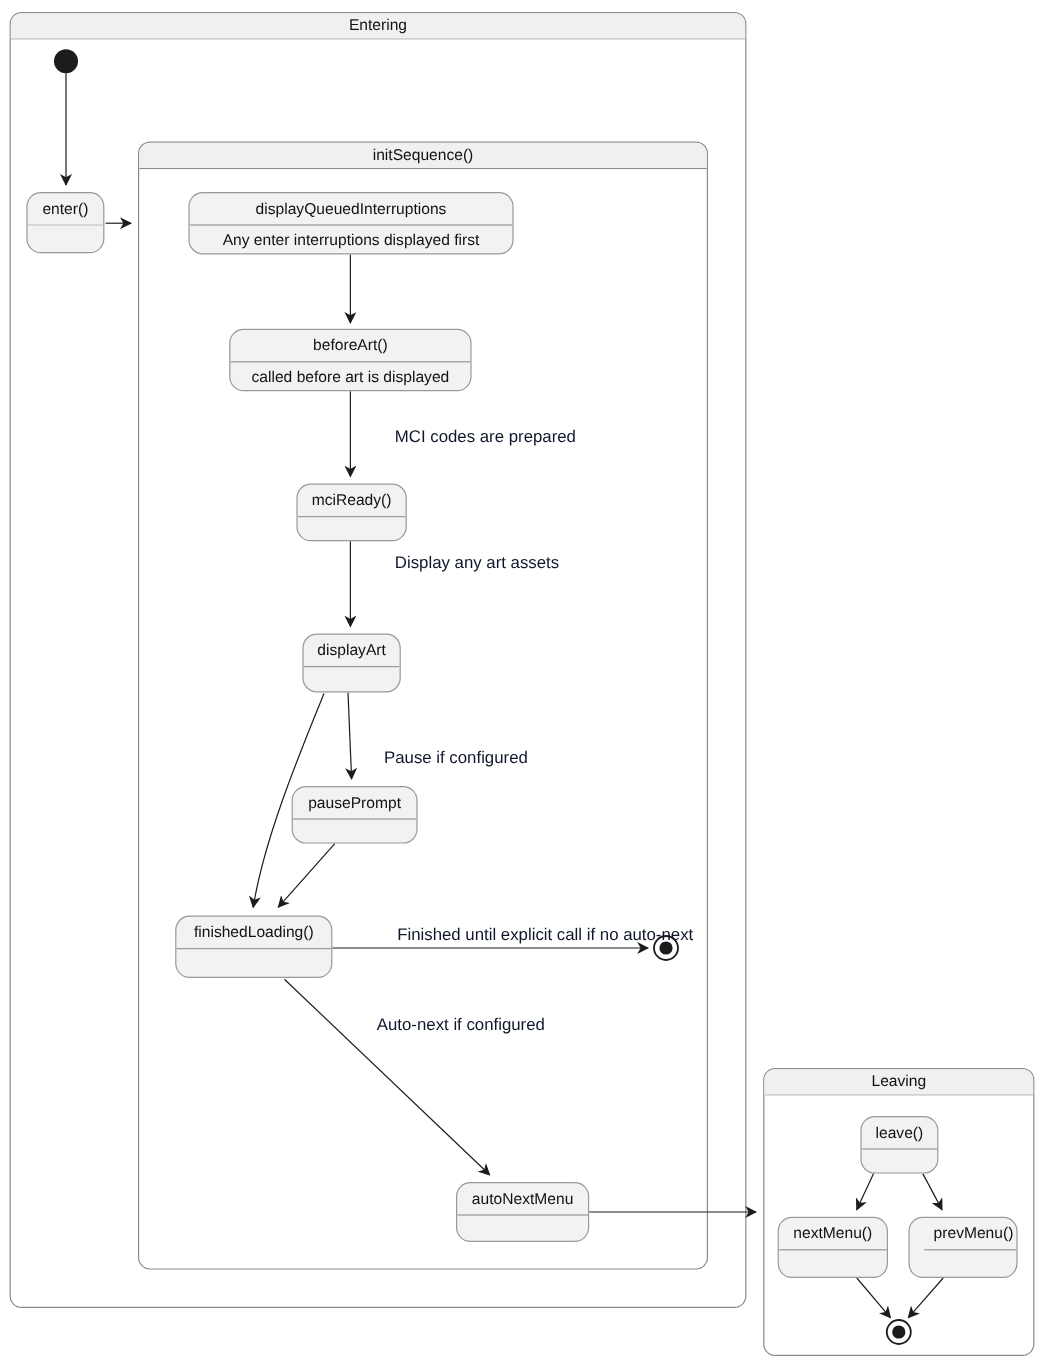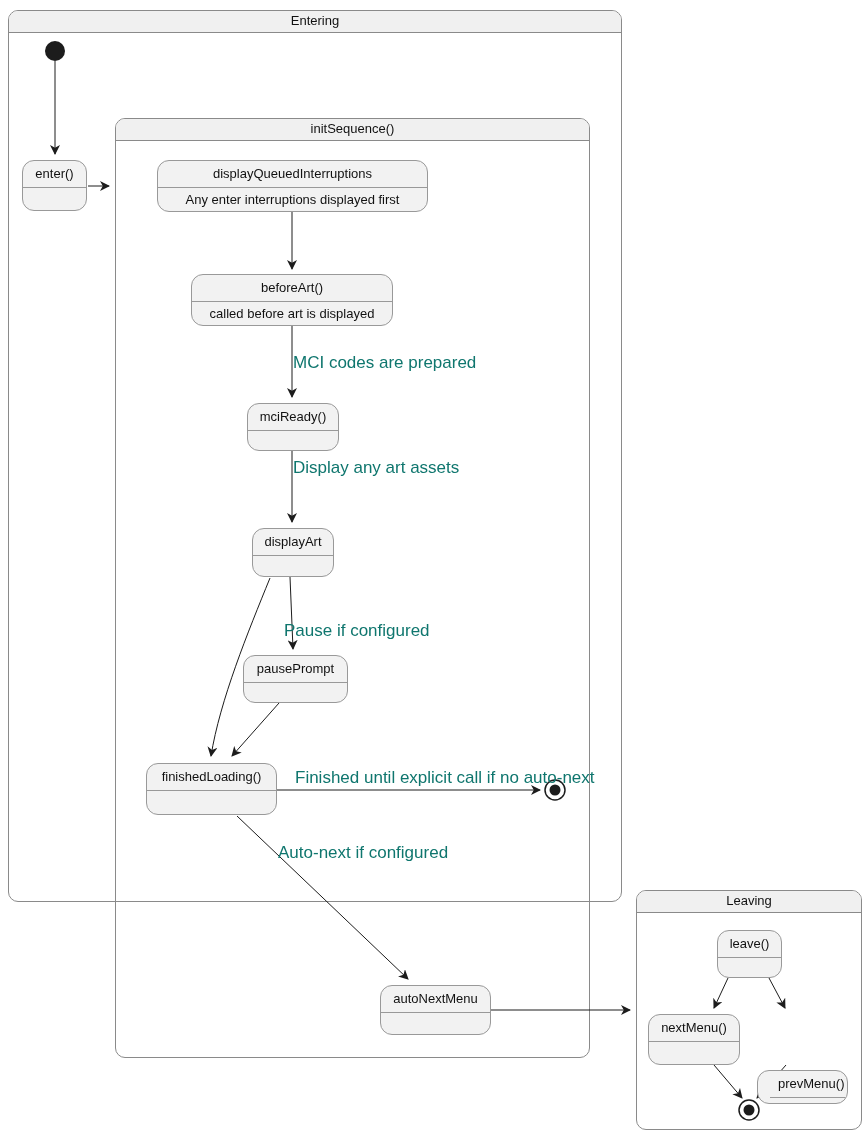--- a/index.html
+++ b/index.html
@@ -56,43 +56,44 @@
   .state-body {
     flex: 1;
     text-align: center;
     padding: 3px 6px;
     line-height: 17px;
     white-space: nowrap;
   }
   
   .edge-label {
     position: absolute;
-    font-size: 17px;
+    font-size: 14px;
     line-height: 14px;
-    color: #0f766e;
+    color: #0f172a;
     white-space: nowrap;
+    padding-left: 36px;
   }
   svg.edges {
     position: absolute;
     left: 0;
     top: 0;
     pointer-events: none;
   }
   svg.edges line, svg.edges path.edge {
     stroke: #1c1c1c;
     stroke-width: 1;
     fill: none;
   }
 </style>
 </head>
 <body>
 
 <div id="diagram">
 
-  <div class="container" style="left:8px; top:10px; width:614px; height:892px;">
+  <div class="container" style="left:8px; top:10px; width:614px; height:1080px;">
     <div class="container-header">Entering</div>
   </div>
 
   <div class="container" style="left:115px; top:118px; width:475px; height:940px;">
     <div class="container-header">initSequence()</div>
   </div>
 
   <div class="container" style="left:636px; top:890px; width:226px; height:240px;">
     <div class="container-header">Leaving</div>
   </div>
@@ -174,21 +175,21 @@
   <div class="state" style="left:717px; top:930px; width:65px; height:48px;">
     <div class="state-title">leave()</div>
     <div class="state-body"></div>
   </div>
 
   <div class="state" style="left:648px; top:1014px; width:92px; height:51px;">
     <div class="state-title">nextMenu()</div>
     <div class="state-body"></div>
   </div>
 
-  <div class="state" style="left:757px; top:1070px; width:91px; height:34px;padding-left:12px;">
+  <div class="state" style="left:757px; top:1014px; width:91px; height:51px;padding-left:12px;">
     <div class="state-title">prevMenu()</div>
     <div class="state-body"></div>
   </div>
 
   <div class="edge-label" style="left:293px; top:356px;">MCI codes are prepared</div>
   <div class="edge-label" style="left:293px; top:461px;">Display any art assets</div>
   <div class="edge-label" style="left:284px; top:609px;margin-top:15px;">Pause if configured</div>
   <div class="edge-label" style="left:295px; top:771px;">Finished until explicit call if no auto-next</div>
   <div class="edge-label" style="left:278px; top:846px;">Auto-next if configured</div>
 

